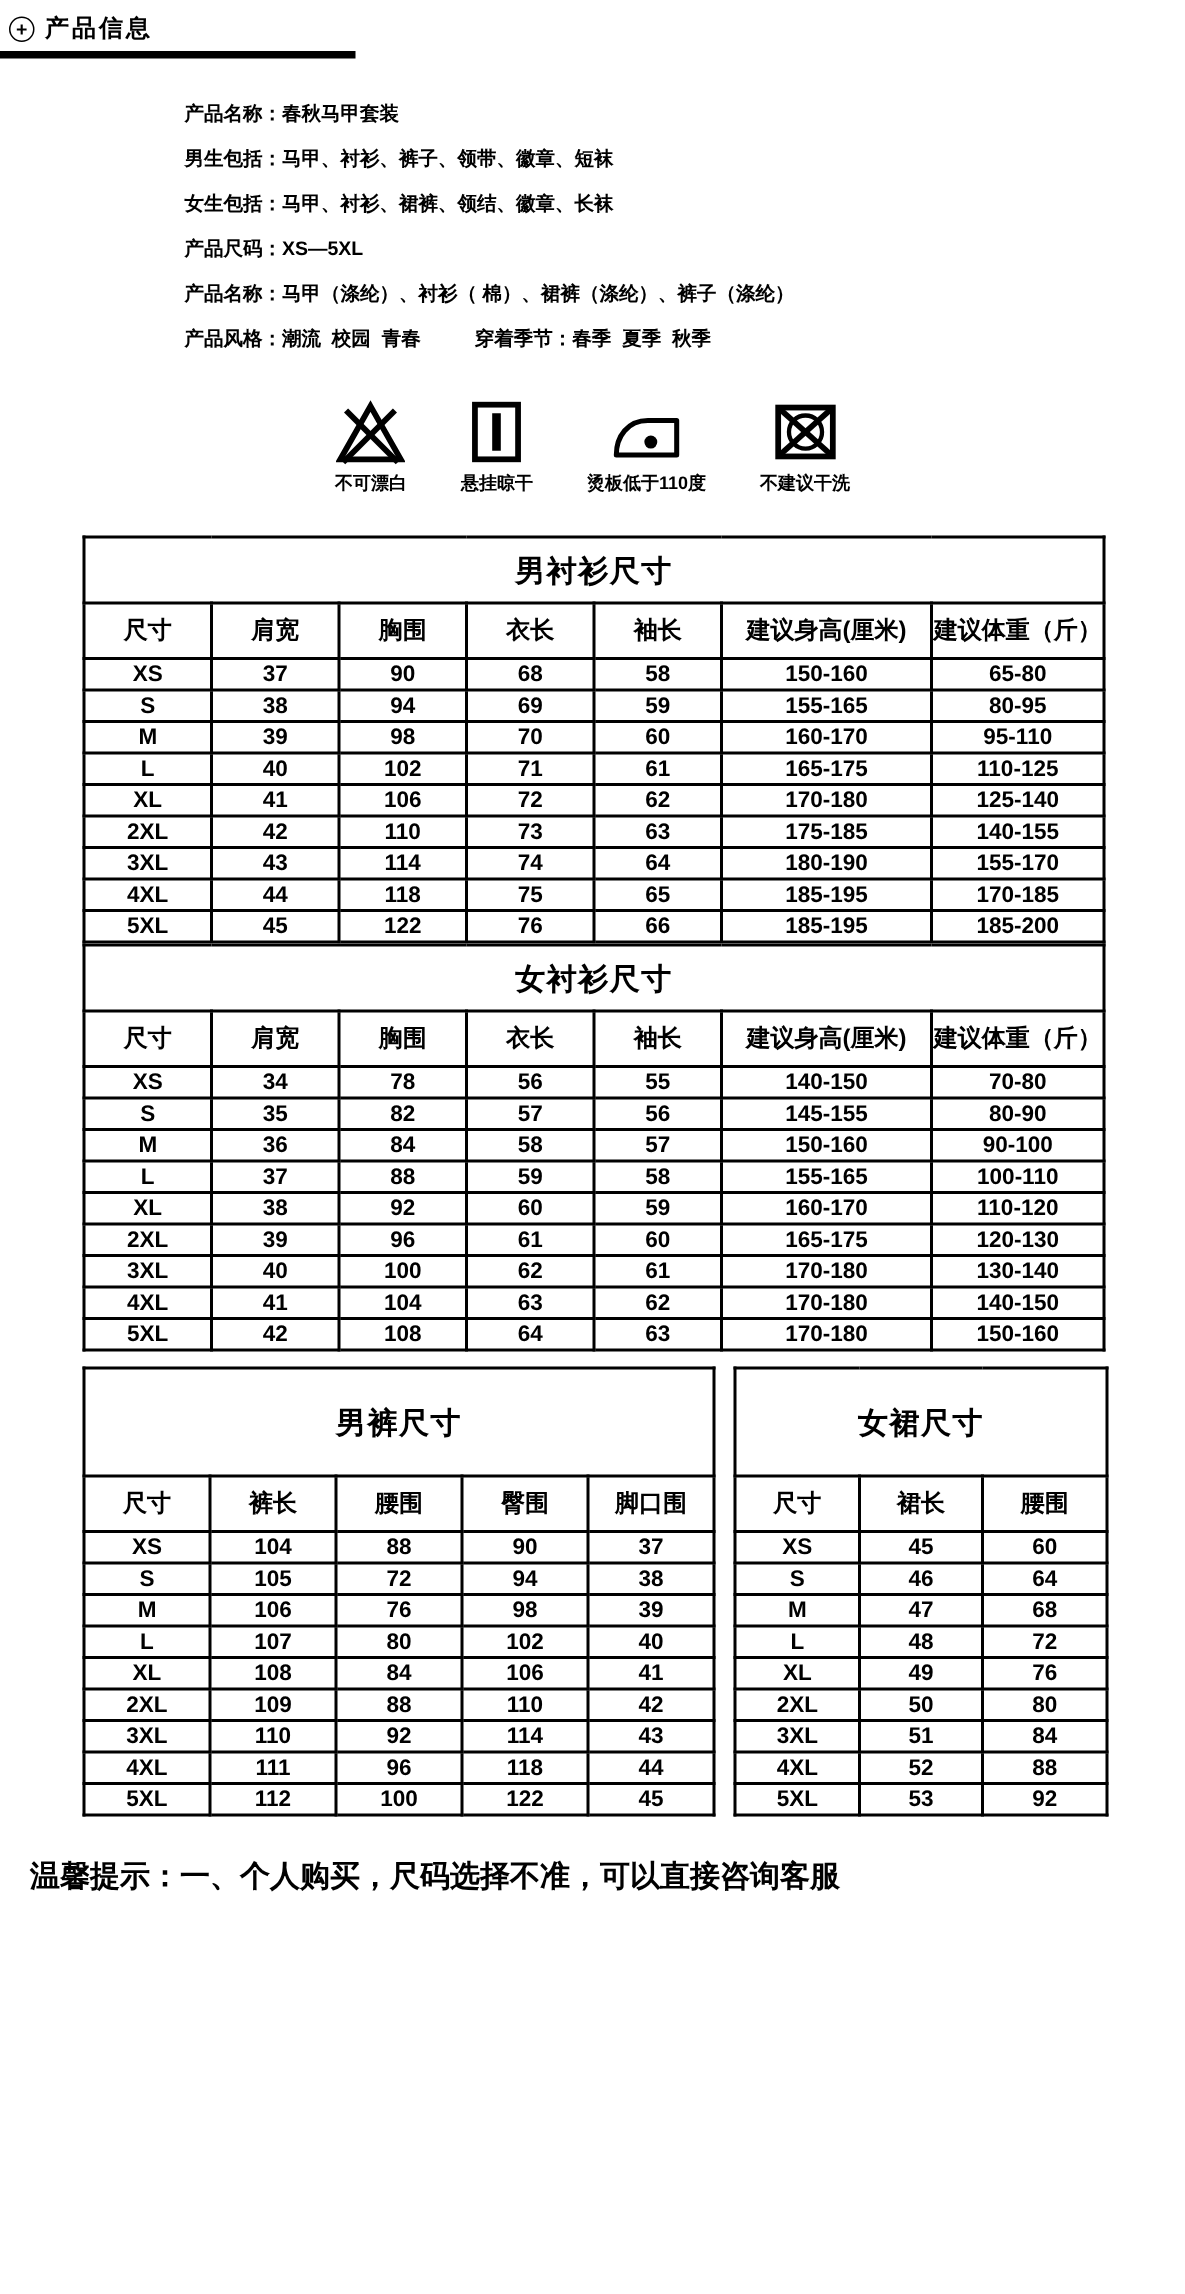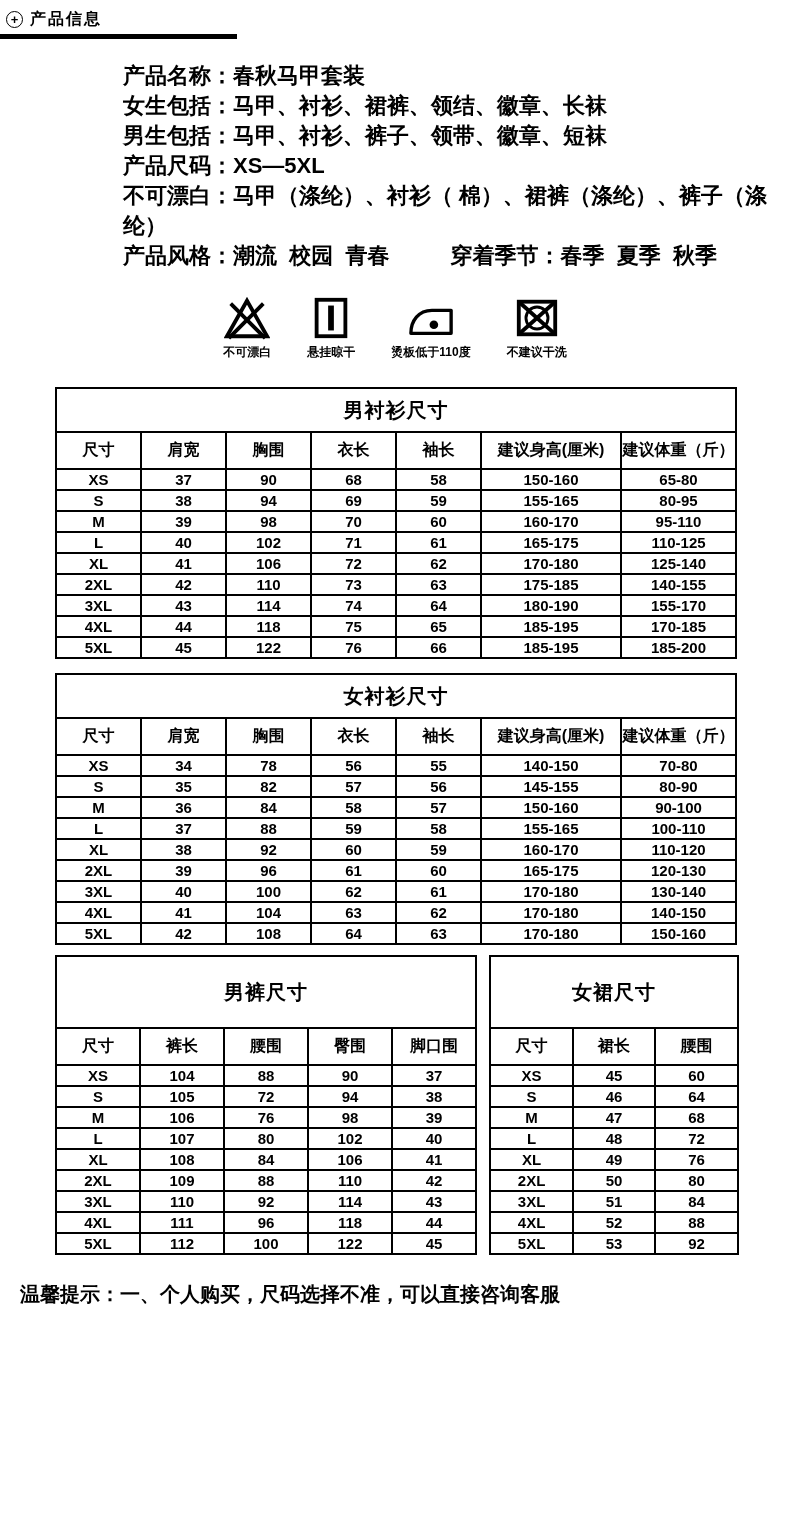--- a/index.html
+++ b/index.html
@@ -15,38 +15,38 @@
   .topbar { display:flex; align-items:center; gap:7px; padding:9px 0 0 6px; }
   .plus-icon {
     width:17px; height:17px; border:1.6px solid #000; border-radius:50%;
     display:flex; align-items:center; justify-content:center;
     font-size:13px; font-weight:700; line-height:1;
   }
   .topbar-title { font-size:16px; font-weight:700; letter-spacing:2px; }
   .title-underline { width:237px; height:5px; background:#000; margin-top:4px; }
 
   
-  .product-info { margin:22px 0 0 123px; font-size:22px; font-weight:700; }
+  .product-info { margin:22px 0 0 123px; font-size:13px; font-weight:700; }
   .product-line { line-height:30px; white-space:pre-wrap; }
 
   
   .care-row { display:flex; justify-content:center; margin-top:24px; gap:36px; }
   .care { text-align:left; }
   .care svg { width:46px; height:46px; display:block; margin:0 auto; }
   .care figcaption { font-size:12px; font-weight:700; margin-top:3px; white-space:nowrap; }
 
   
   table.size-table { border-collapse:collapse; table-layout:fixed; font-weight:700; background:#fff; }
   .size-table th, .size-table td { border:2px solid #000; text-align:center; padding:0; vertical-align:middle; }
   .table-title { height:44px; font-size:20px; letter-spacing:1px;border-radius:14px; }
   .col-headers th { height:37px; font-size:16px; }
   .size-table td { height:21px; font-size:15px; }
 
   .shirt-table { width:680px; margin:26px 0 0 55px; }
-  .shirt-table + .shirt-table { margin-top:14px; }
+  .shirt-table + .shirt-table { margin-top:0; }
 
   .bottom-tables { display:flex; gap:12px; margin:10px 0 0 55px; }
   .pants-table { width:420px; }
   .skirt-table { width:248px; }
   .bottom-tables .table-title { height:72px; }
 
   .footer-note { margin:26px 0 0 20px; font-size:20px; font-weight:700; }
 </style>
 </head>
 <body>
@@ -54,24 +54,24 @@
 <div class="page">
 
   <header class="topbar">
     <span class="plus-icon">+</span>
     <span class="topbar-title">产品信息</span>
   </header>
   <div class="title-underline"></div>
 
   <section class="product-info">
     <div class="product-line">产品名称：春秋马甲套装</div>
+    <div class="product-line">男生包括：马甲、衬衫、裤子、领带、徽章、短袜</div>
     <div class="product-line">女生包括：马甲、衬衫、裙裤、领结、徽章、长袜</div>
-    <div class="product-line">男生包括：马甲、衬衫、裤子、领带、徽章、短袜</div>
     <div class="product-line">产品尺码：XS—5XL</div>
-    <div class="product-line">不可漂白：马甲（涤纶）、衬衫（ 棉）、裙裤（涤纶）、裤子（涤纶）</div>
+    <div class="product-line">产品名称：马甲（涤纶）、衬衫（ 棉）、裙裤（涤纶）、裤子（涤纶）</div>
     <div class="product-line">产品风格：潮流  校园  青春          穿着季节：春季  夏季  秋季</div>
   </section>
 
   <section class="care-row">
     <figure class="care">
       <svg viewBox="0 0 48 48">
         <polygon points="24,6 45,43 3,43" fill="none" stroke="#000" stroke-width="4"></polygon>
         <line x1="7" y1="9" x2="43" y2="45" stroke="#000" stroke-width="4"></line>
         <line x1="41" y1="9" x2="5" y2="45" stroke="#000" stroke-width="4"></line>
       </svg>

